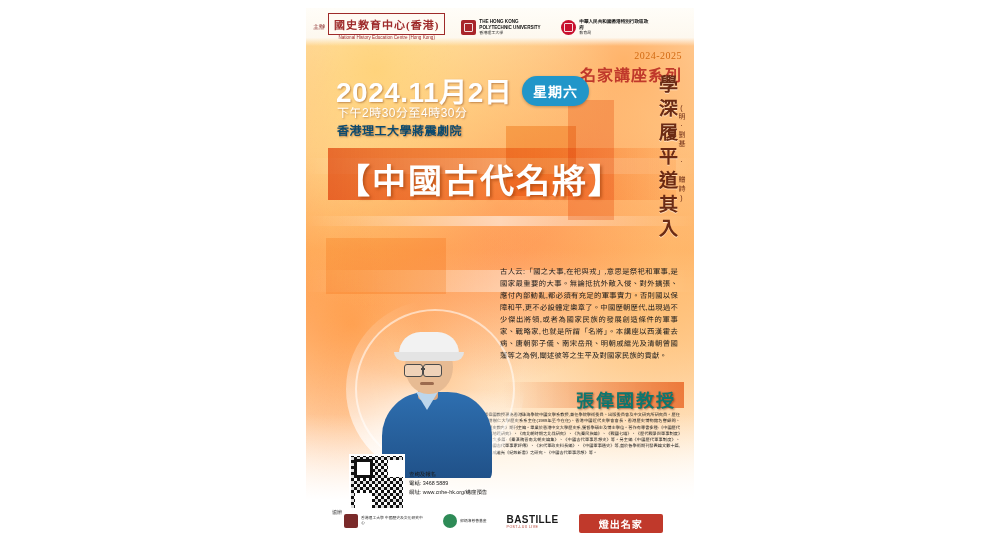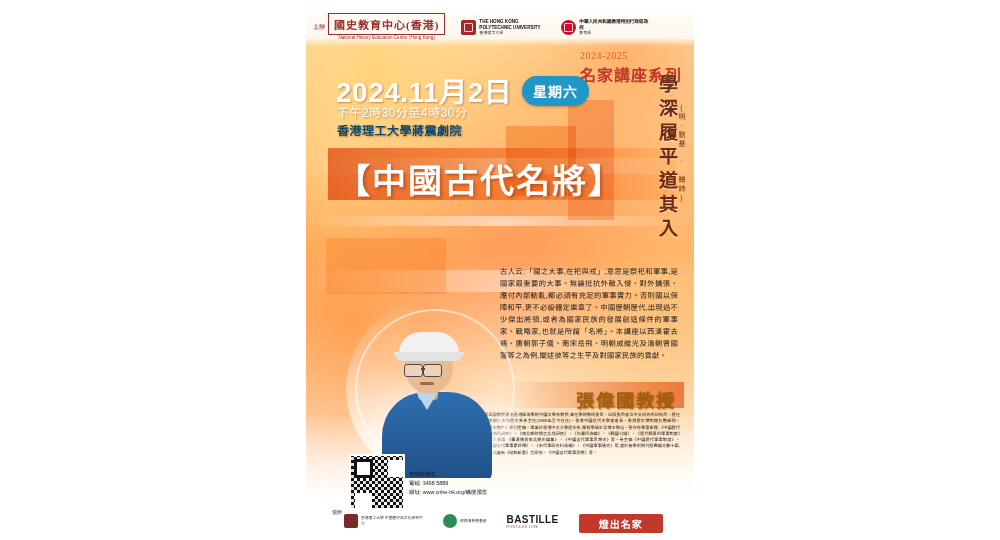--- a/index.html
+++ b/index.html
@@ -72,21 +72,21 @@
   .logo-mark.polyu{background:#a8252b;}
   .logo-mark.hk{background:#c8102e;border-radius:50%;}
   .logo-mark::after{
     content:"";position:absolute;inset:3px;border:1px solid rgba(255,255,255,.85);border-radius:1px;
   }
   .logo-txt{font-size:4px;line-height:1.25;color:#333;max-width:70px;}
   .logo-txt b{font-size:4.6px;display:block;color:#111;}
 
   
   .series{
-    position:absolute;right:12px;top:42px;
+    position:absolute;right:12px;top:42px;text-align:right;
   }
   .series-year{
     font-family:"Liberation Serif",serif;font-size:10px;color:#d26a12;letter-spacing:.5px;
   }
   .series-name{
     font-family:"Liberation Serif",serif;font-size:16px;font-weight:bold;color:#c0392b;letter-spacing:1px;margin-top:1px;
   }
   .vert-title{
     position:absolute;right:18px;top:66px;
     writing-mode:vertical-rl;text-orientation:upright;
@@ -141,21 +141,21 @@
   .abstract{
     position:absolute;right:16px;top:258px;width:178px;
     font-family:"Liberation Serif",serif;
     font-size:7.3px;line-height:1.65;color:#1a1a1a;text-align:justify;
     letter-spacing:.2px;
   }
 
   
   .speaker{
     position:absolute;right:18px;top:378px;
-    font-family:"Liberation Serif",serif;font-size:18px;font-weight:bold;color:#a16207;
+    font-family:"Liberation Serif",serif;font-size:18px;font-weight:bold;color:#0f766e;
     letter-spacing:2px;text-shadow:1px 1px 2px rgba(120,40,10,.6);
   }
   .speaker-plate{
     position:absolute;right:10px;top:374px;width:180px;height:26px;
     background:linear-gradient(90deg, rgba(255,190,120,0), rgba(230,110,40,.75));
     mix-blend-mode:multiply;
   }
   .speaker-bio{
     position:absolute;right:14px;top:404px;width:196px;
     font-size:4.2px;line-height:1.5;color:#222;text-align:justify;

